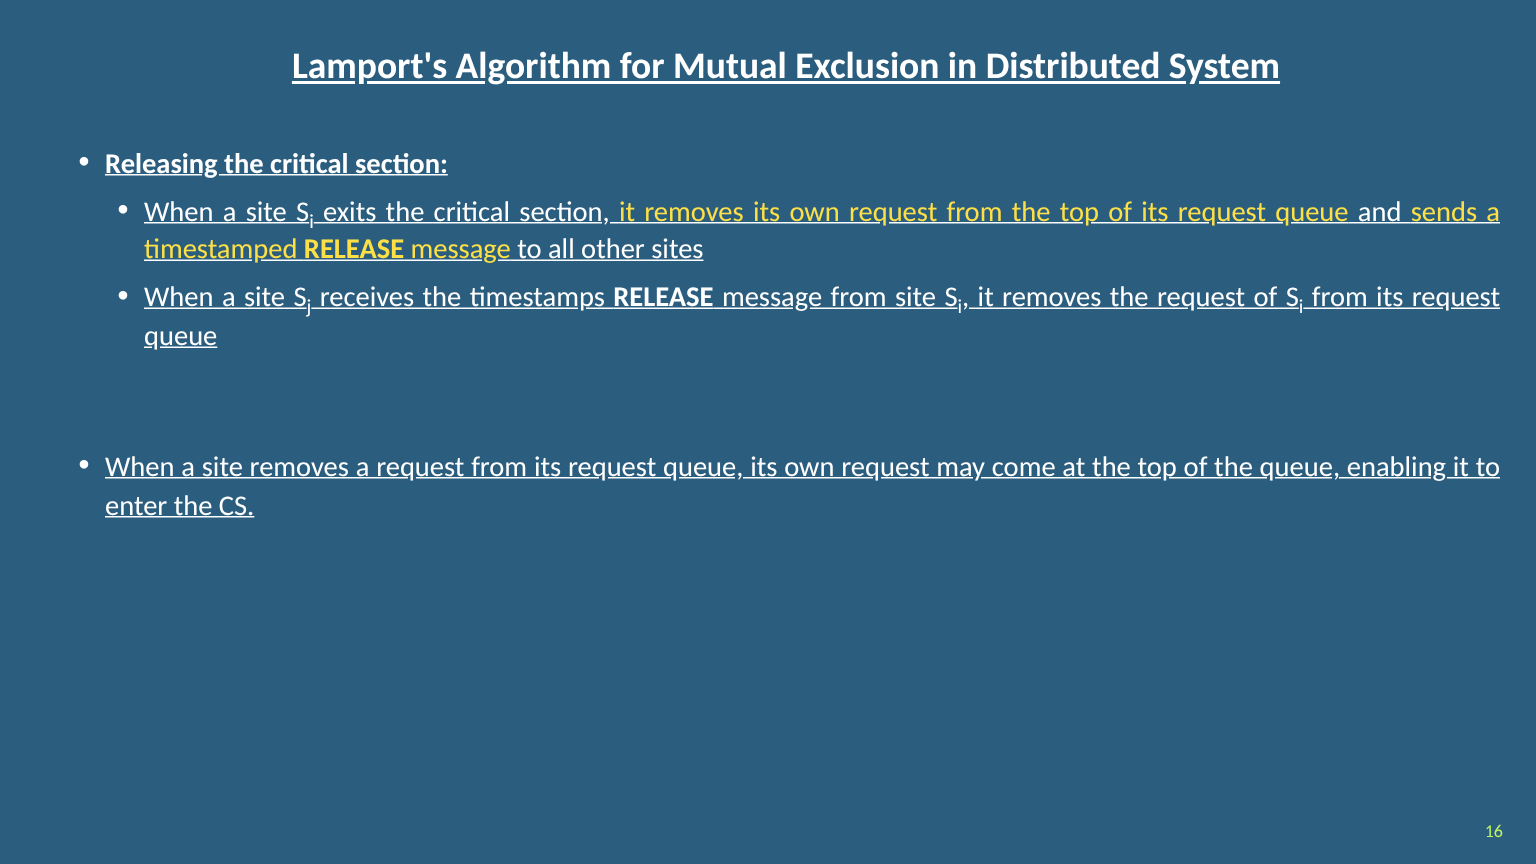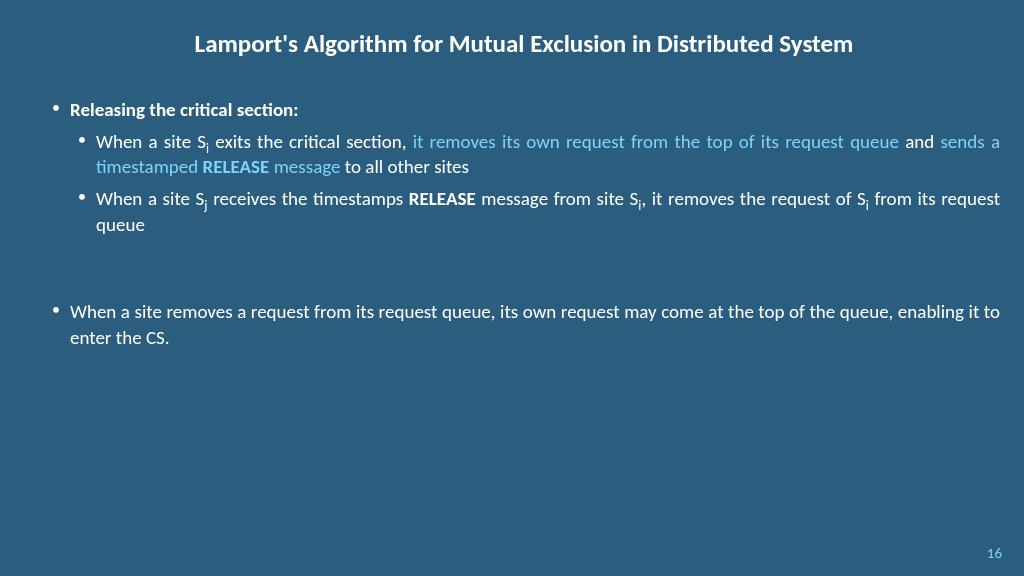--- a/index.html
+++ b/index.html
@@ -11,20 +11,21 @@
       width: 1024px;
       height: 576px;
       background-color: #2b5d7e;
       font-family: Calibri, 'Segoe UI', Arial, sans-serif;
       color: #ffffff;
       position: relative;
       overflow: hidden;
     }
     .slide {
       padding: 28px 24px 28px 48px;
+      text-decoration: underline;
     }
     .title {
       text-align: center;
       font-size: 25px;
       font-weight: bold;
       margin-bottom: 38px;
       color: #ffffff;
     }
     .content {
       font-size: 19px;
@@ -58,36 +59,36 @@
       position: absolute;
       left: 4px;
       top: 0;
       color: #ffffff;
       font-size: 16px;
     }
     .bold {
       font-weight: bold;
     }
     .green {
-      color: #7dd3fc;
+      color: #fde047;
     }
     .sub {
       font-size: 0.7em;
       vertical-align: sub;
       line-height: 0;
     }
     .spacer {
       height: 56px;
     }
     .page-number {
       position: absolute;
       bottom: 14px;
       right: 22px;
-      font-size: 15px;
-      color: #7dd3fc;
+      font-size: 12px;
+      color: #bef264;
     }
     .justify {
       text-align: justify;
     }
   </style>
 </head>
 <body>
 
 <div class="slide">
   <h1 class="title">Lamport's Algorithm for Mutual Exclusion in Distributed System</h1>

